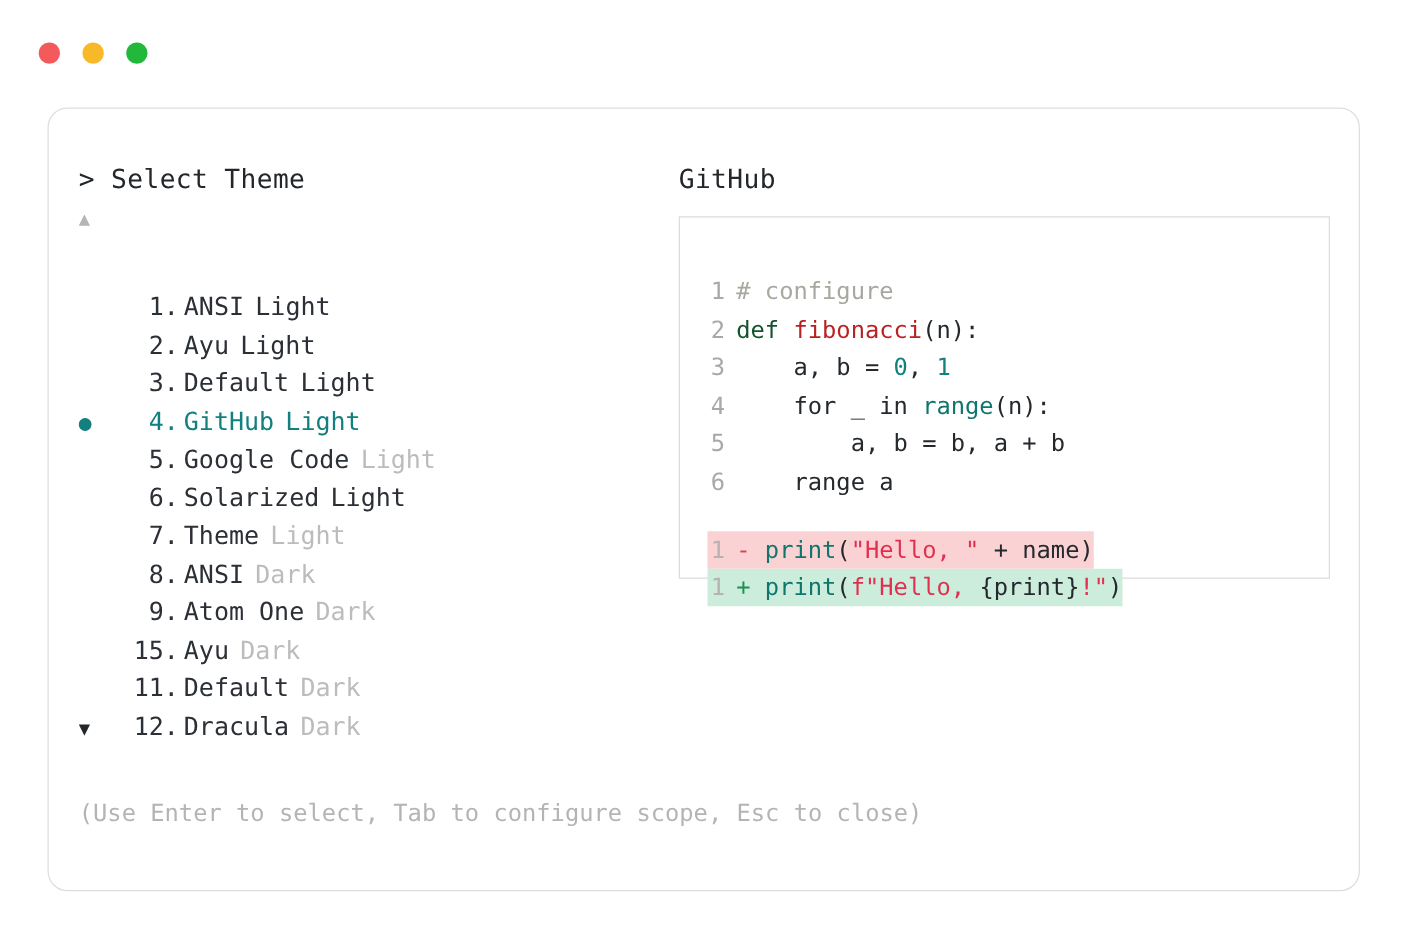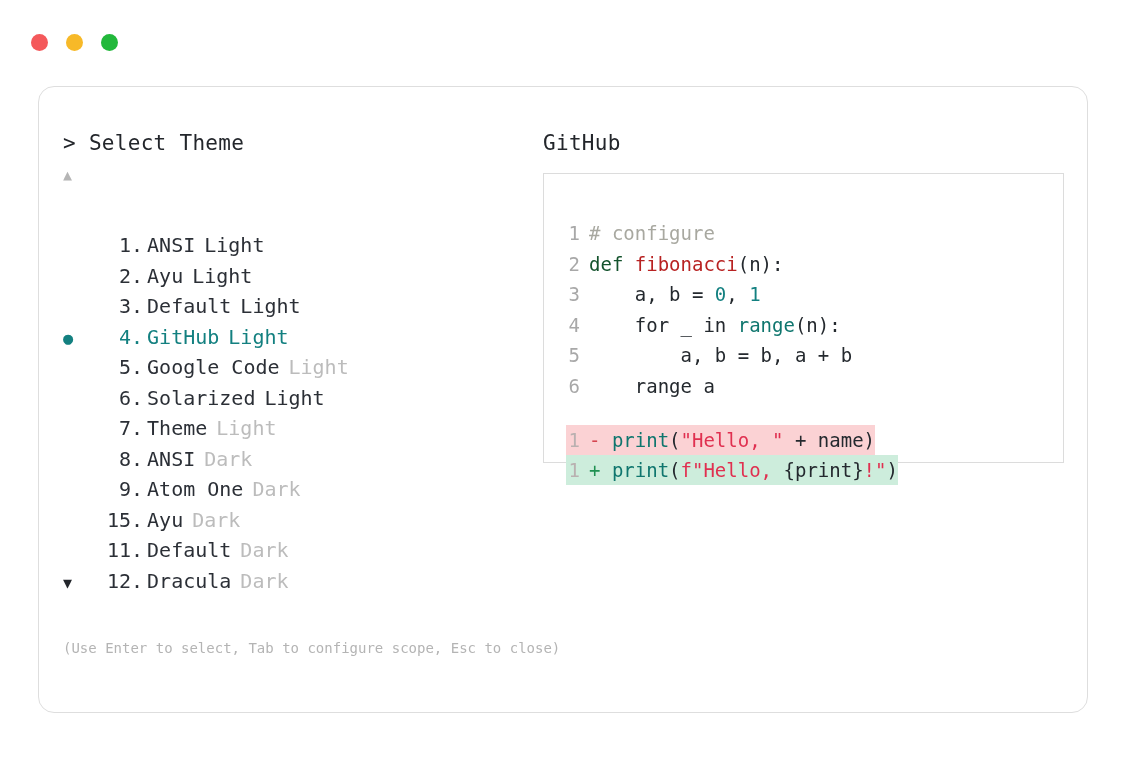--- a/index.html
+++ b/index.html
@@ -107,21 +107,21 @@
 
   .theme-row.selected .idx-cell,
   .theme-row.selected .dot-sep,
   .theme-row.selected .name-cell,
   .theme-row.selected .variant-cell { color: #138080; }
 
   .footer-hint {
     position: absolute;
     left: 24px;
     top: 553px;
-    font-size: 14px;
+    font-size: 19px;
     color: #b4b4b4;
     white-space: pre;
   }
 
   
   .right-col {
     position: absolute;
     left: 504px;
     top: 44px;
     width: 522px;

